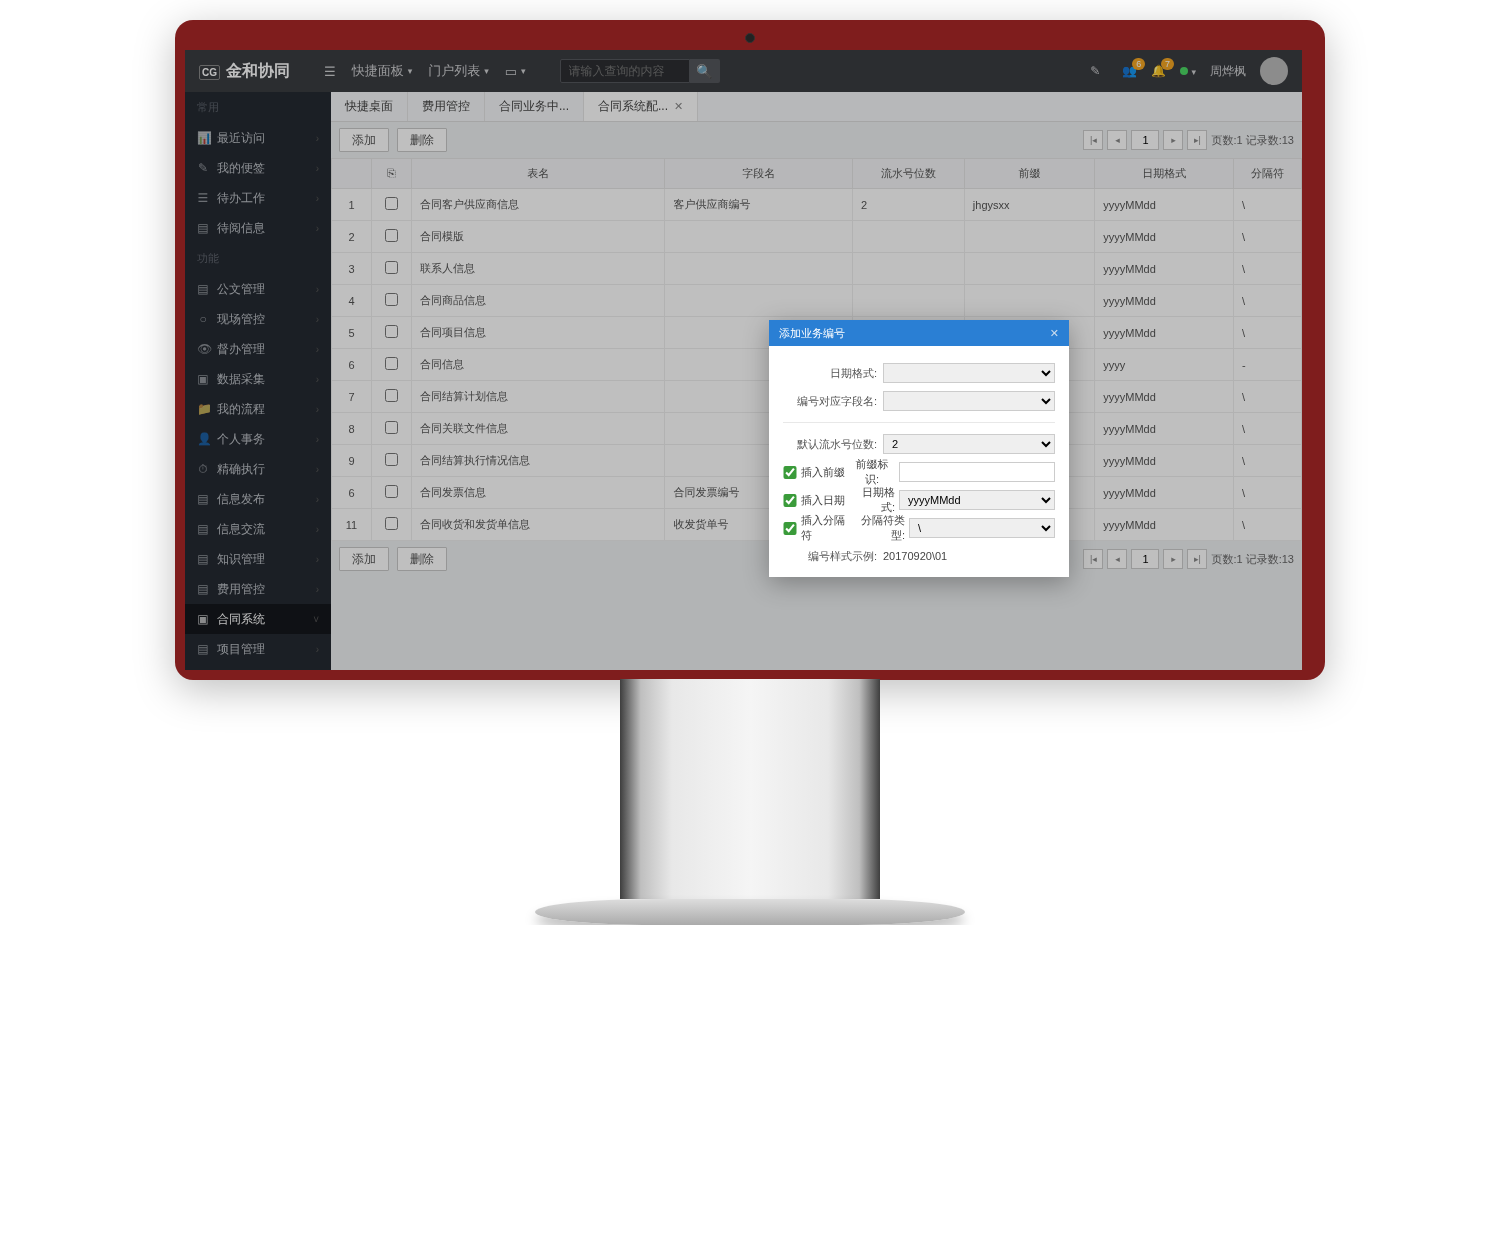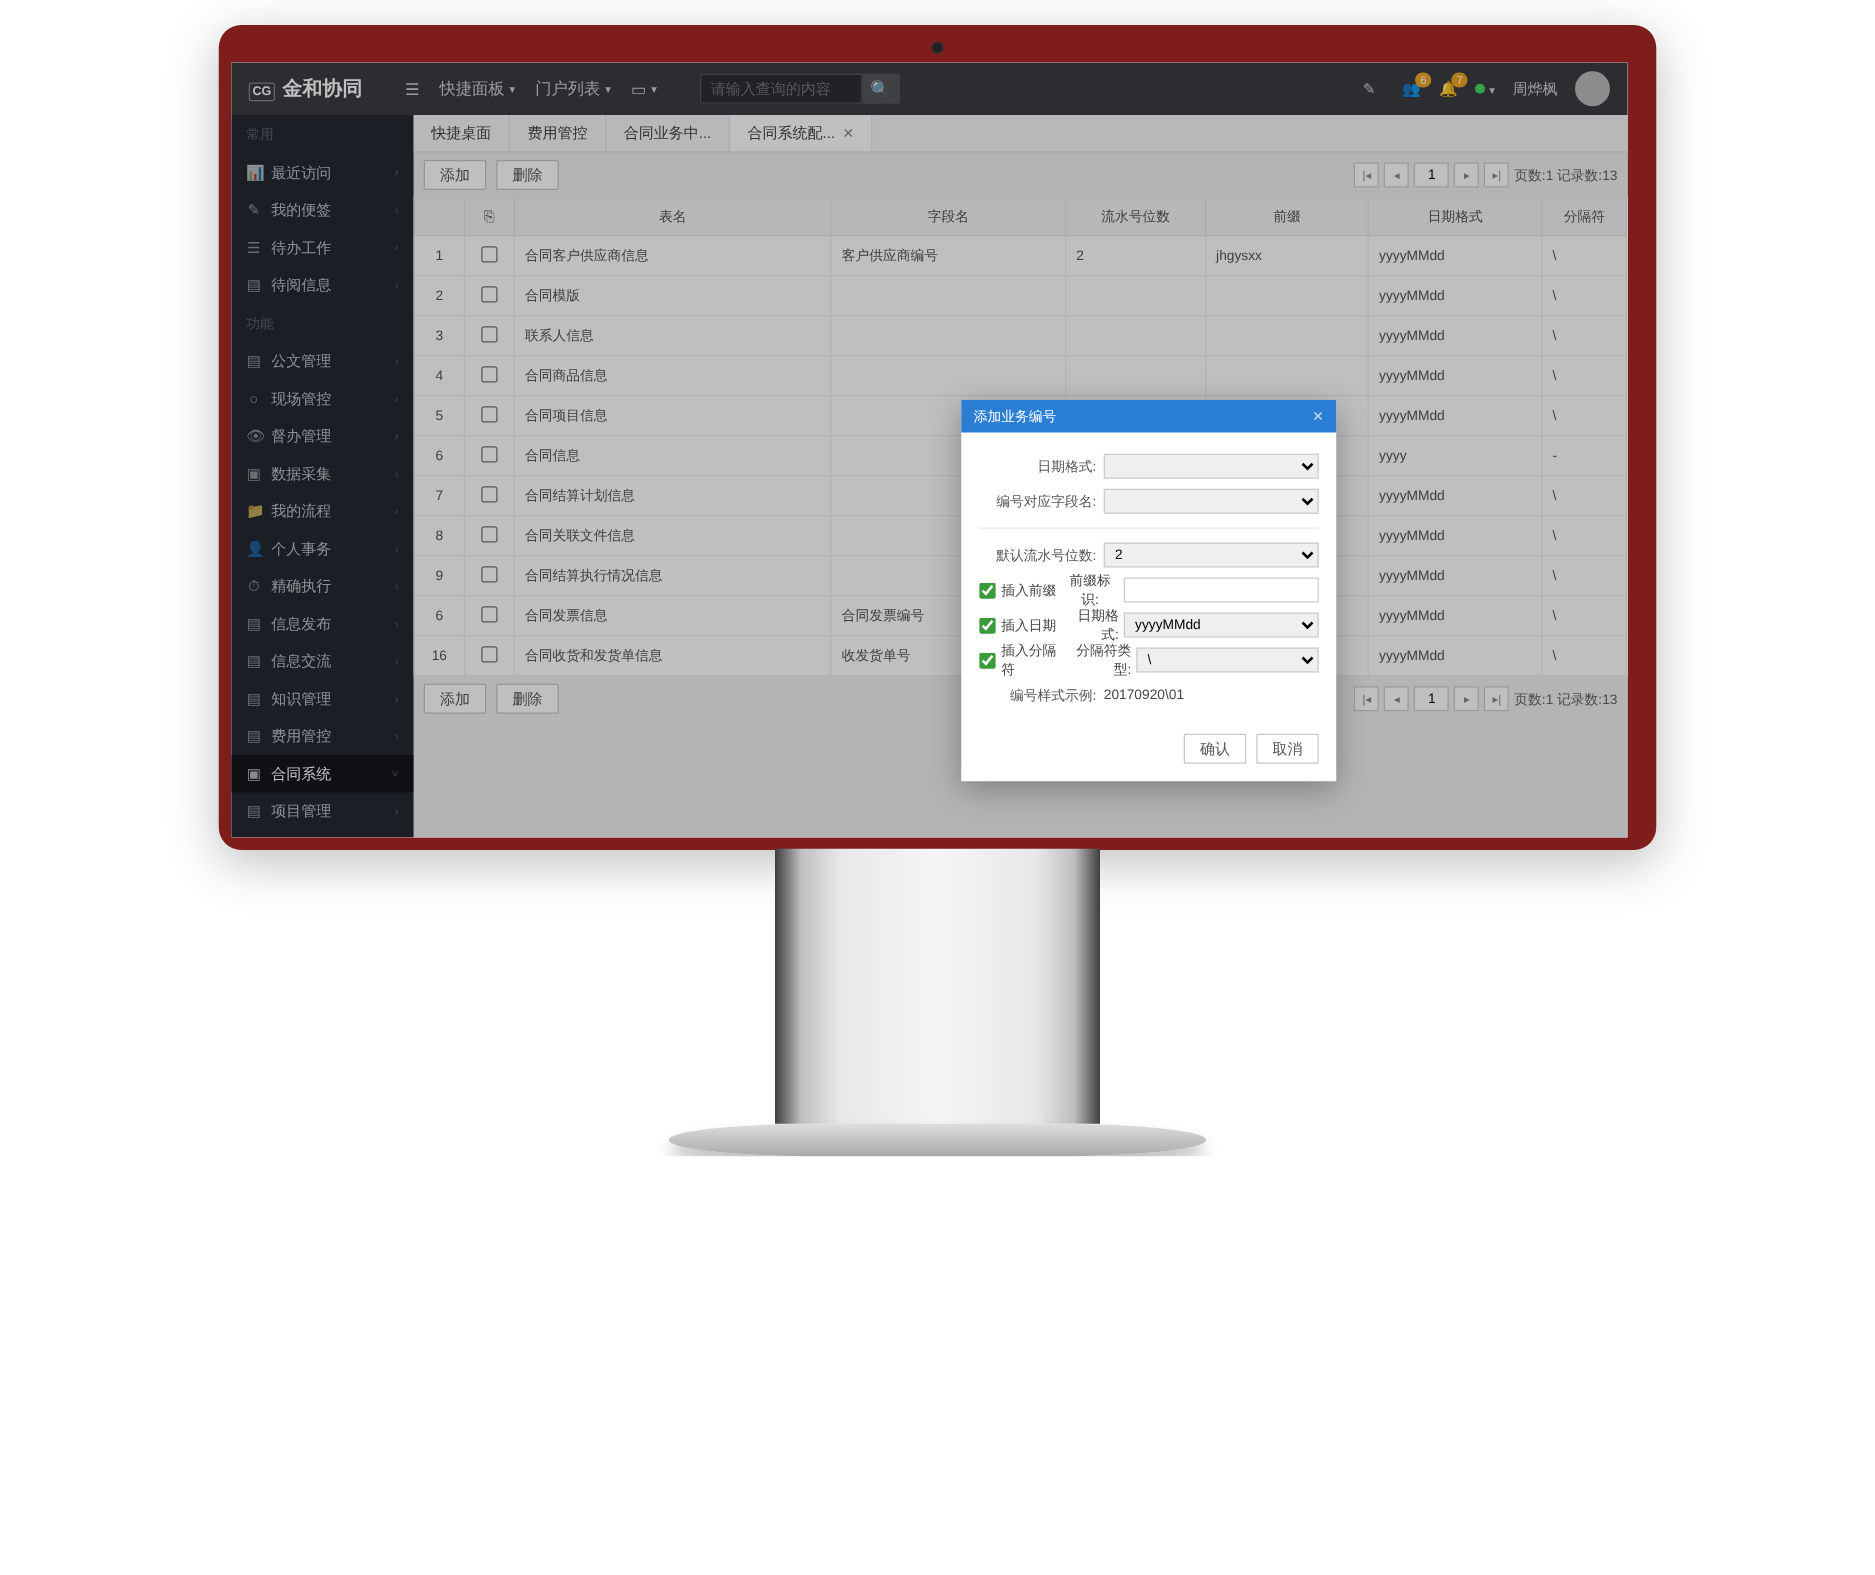--- a/index.html
+++ b/index.html
@@ -332,21 +332,21 @@
    <td class="center">6</td>
    <td class="center"><input type="checkbox" style=""></td>
    <td>合同发票信息</td>
    <td>合同发票编号</td>
    <td>2</td>
    <td>jinherfhap</td>
    <td>yyyyMMdd</td>
    <td>\</td>
   </tr>
                 <tr>
-   <td class="center">16</td>
+   <td class="center">11</td>
    <td class="center"><input type="checkbox" style=""></td>
    <td>合同收货和发货单信息</td>
    <td>收发货单号</td>
    <td>2</td>
    <td>jinhersfh</td>
    <td>yyyyMMdd</td>
    <td>\</td>
   </tr>
               </tbody>
       </table>
@@ -399,24 +399,20 @@
                   <input type="checkbox" class="cb" checked="" style="">
                   <span style="width:48px">插入分隔符</span>
                   <span style="width:60px;text-align:right;padding-right:4px">分隔符类型:</span>
                   <select><option>\</option></select>
                 </div>
           <div class="frow">
                   <label>编号样式示例:</label>
                   <span>20170920\01</span>
                 </div>
         </div>
-        <div class="dlg-foot">
-          <button class="btn">确认</button>
-          <button class="btn">取消</button>
-        </div>
       </div>
 
     </div>
    </div>
   </div>
  </div>
  <div class="stand">
       <div class="neck"></div>
       <div class="base"></div>
     </div>

